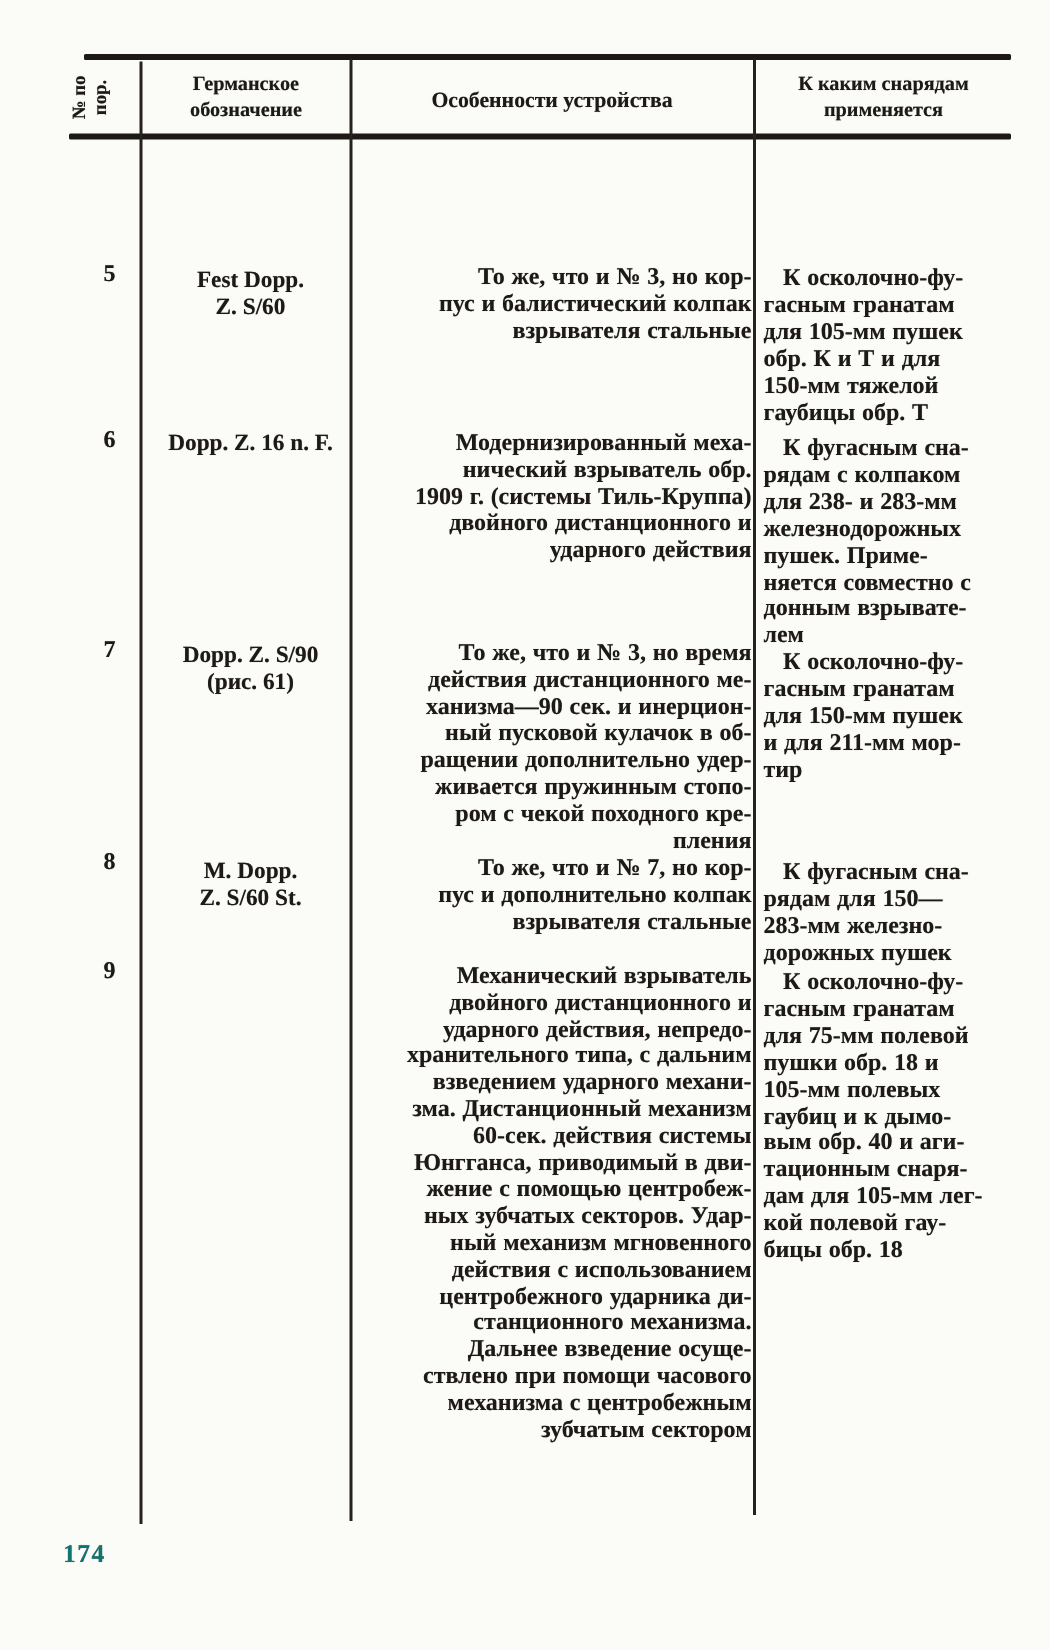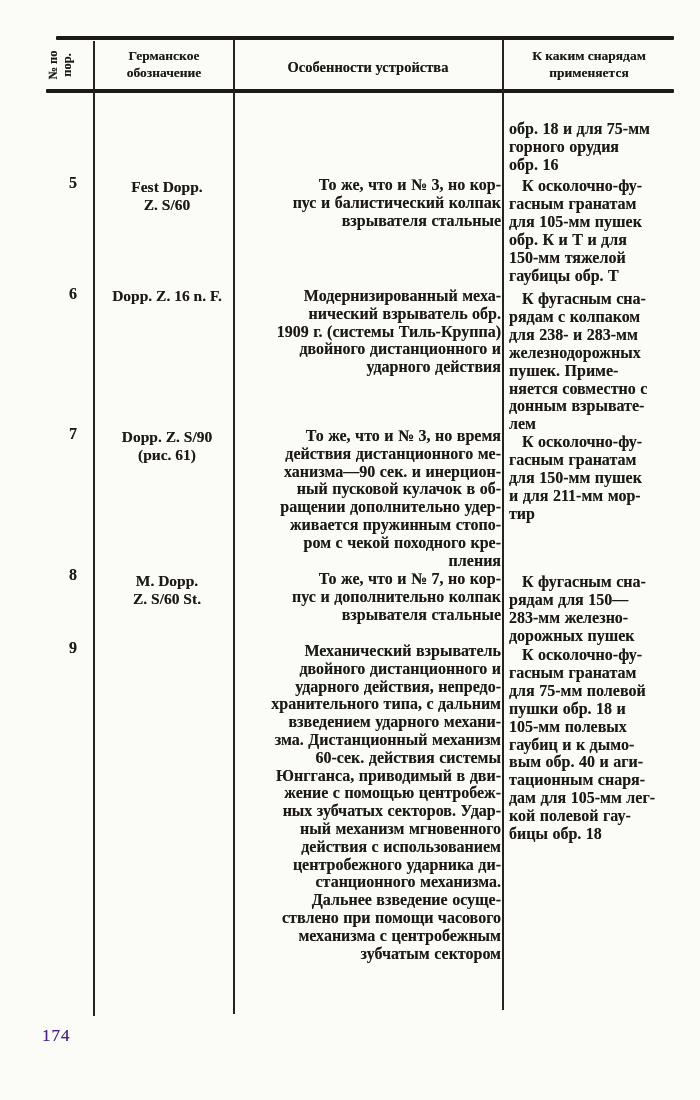--- a/index.html
+++ b/index.html
@@ -52,22 +52,22 @@
     font-family:"Liberation Serif","DejaVu Serif",serif;
     text-shadow:0 0 .5px rgba(25,20,12,.5);
   }
   .num{ left:56px; width:34px; text-align:center; font-size:16px; }
   .desig{ left:95px; width:144px; text-align:center; font-size:15.5px; line-height:18px; }
   .feat{ left:239px; width:262px; font-size:16px; line-height:17.8px; text-indent:26px; word-spacing:.5px;text-align:right; }
   .shell{ left:509px; width:172px; font-size:16px; line-height:17.9px; text-indent:13px; word-spacing:.5px; }
   .noindent{ text-indent:0; }
   .pagenum{
     position:absolute; left:42px; top:1026px;
-    font-weight:400; font-size:17px; letter-spacing:1px;
-    color:#4c1d95;
+    font-weight:700; font-size:17px; letter-spacing:1px;
+    color:#0f766e;
     text-shadow:0 0 .5px rgba(25,20,12,.6);
     text-align:center;
   }
 </style>
 </head>
 <body>
 
 <div class="page">
 
   <div class="hborder" style="left:56px;top:36px;width:618px;height:4px"></div>
@@ -79,23 +79,20 @@
   <div class="hdr rot" style="left:34px;top:44px;width:52px;height:42px">
     <span class="rot-inner">№ по
 пор.</span>
   </div>
   <div class="hdr" style="left:96px;top:48px;width:136px">Германское
 обозначение</div>
   <div class="hdr" style="left:236px;top:59px;width:264px;font-size:14.5px">Особенности устройства</div>
   <div class="hdr" style="left:503px;top:48px;width:172px">К каким снарядам
 применяется</div>
 
-  <div class="cell shell noindent" style="top:120px">обр. 18 и для 75-мм
-горного орудия
-обр. 16</div>
 
   <div class="cell num" style="top:174px">5</div>
   <div class="cell desig" style="top:178px">Fest Dopp.
 Z. S/60</div>
   <div class="cell feat" style="top:176px">То же, что и № 3, но кор-
 пус и балистический колпак
 взрывателя стальные</div>
   <div class="cell shell" style="top:177px">К осколочно-фу-
 гасным гранатам
 для 105-мм пушек

